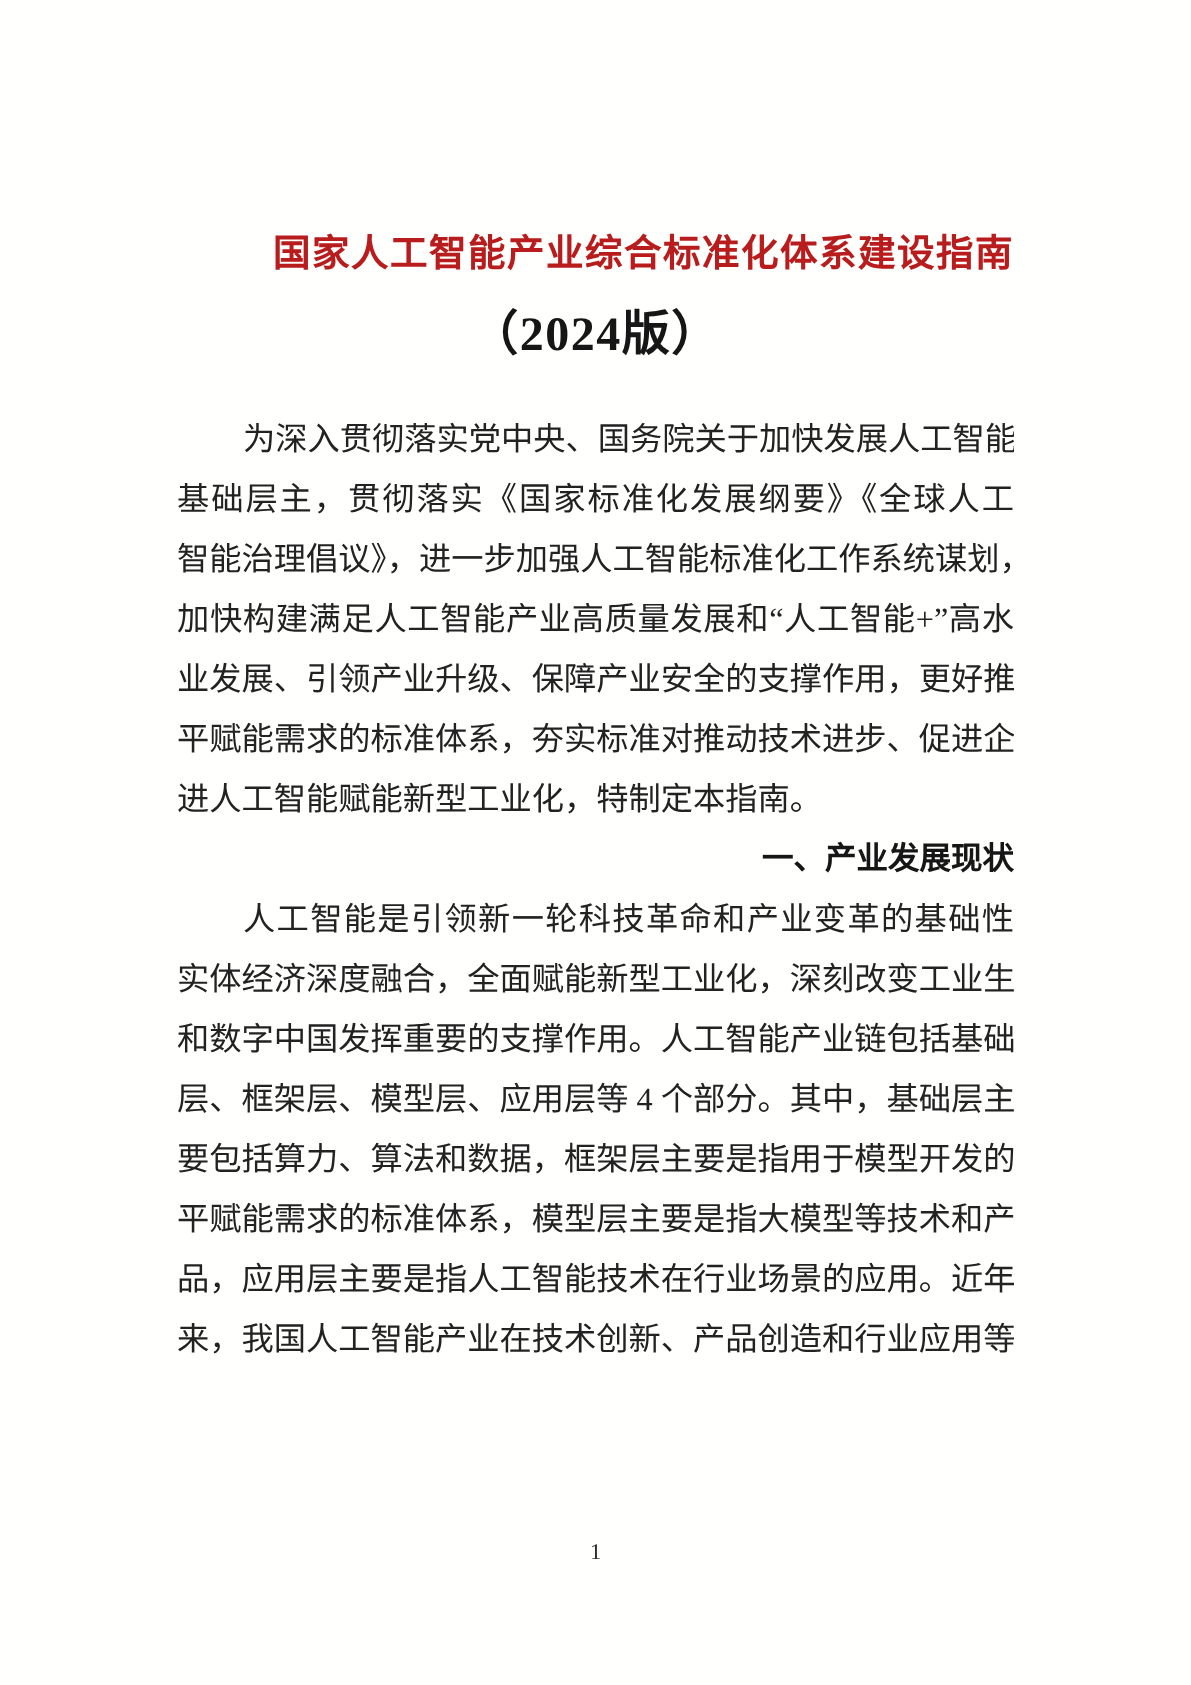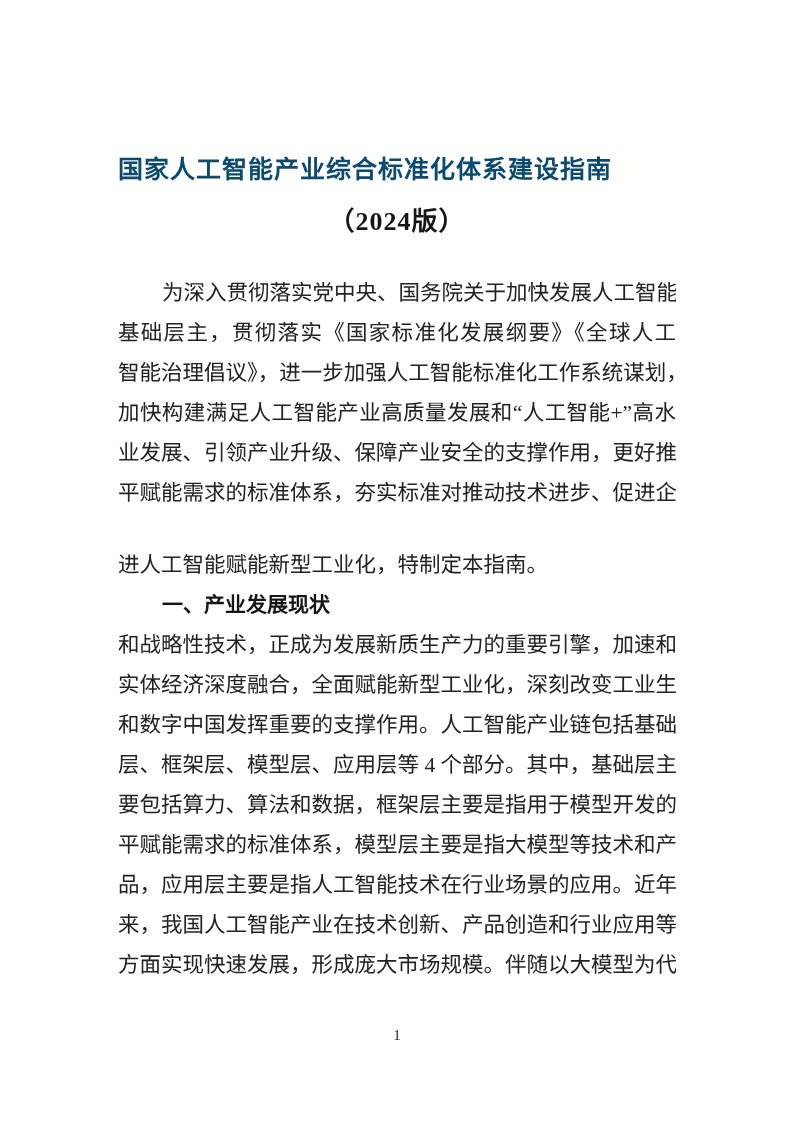--- a/index.html
+++ b/index.html
@@ -19,26 +19,26 @@
   .content {
     position: absolute;
     left: 118px;
     top: 144px;
     width: 558px;
   }
   .doc-title {
     font-size: 25px;
     font-weight: bold;
     line-height: 52px;
-    text-align: left;
+    text-align: right;
     letter-spacing: 1px;
-    color: #0c4a6e;
+    color: #b91c1c;
   }
   .doc-subtitle {
-    font-size: 26px;
+    font-size: 32px;
     font-weight: bold;
     line-height: 52px;
     text-align: center;
     letter-spacing: 1px;
     color: #161616;
   }
   .doc-body {
     margin-top: 25px;
     font-size: 21.5px;
   }
@@ -46,31 +46,32 @@
   .line {
     height: 40px;
     line-height: 40px;
     text-align: justify;
     text-align-last: justify;
     overflow: hidden;
     white-space: nowrap;
     color: #222222;
   }
   .line.first { text-indent: 44px; }
-  .line.last { text-align-last: left; margin-top: 32px; }
+  .line.last { text-align-last: left; }
   .heading {
     height: 40px;
     line-height: 40px;
     font-weight: bold;
     font-family: "Liberation Sans", "DejaVu Sans", sans-serif;
     text-indent: 44px;
     font-size: 21px;
     color: #161616;
     overflow: hidden;
     white-space: nowrap;
+    text-align: right;
   }
   .page-number {
     position: absolute;
     left: 0;
     right: 0;
     top: 1024px;
     text-align: center;
     font-size: 15px;
     line-height: 22px;
     color: #2a2a2a;
@@ -88,26 +89,25 @@
           <div class="line first">为深入贯彻落实党中央、国务院关于加快发展人工智能</div>
           <div class="line">基础层主，贯彻落实《国家标准化发展纲要》《全球人工</div>
           <div class="line">智能治理倡议》，进一步加强人工智能标准化工作系统谋划，</div>
           <div class="line">加快构建满足人工智能产业高质量发展和“人工智能+”高水</div>
           <div class="line">业发展、引领产业升级、保障产业安全的支撑作用，更好推</div>
           <div class="line">平赋能需求的标准体系，夯实标准对推动技术进步、促进企</div>
           <div class="line last">进人工智能赋能新型工业化，特制定本指南。</div>
         </div>
         <div class="heading">一、产业发展现状</div>
         <div class="paragraph">
-          <div class="line">和战略性技术，正成为发展新质生产力的重要引擎，加速和</div>
+          <div class="line first">人工智能是引领新一轮科技革命和产业变革的基础性</div>
           <div class="line">实体经济深度融合，全面赋能新型工业化，深刻改变工业生</div>
           <div class="line">和数字中国发挥重要的支撑作用。人工智能产业链包括基础</div>
           <div class="line">层、框架层、模型层、应用层等 4 个部分。其中，基础层主</div>
           <div class="line">要包括算力、算法和数据，框架层主要是指用于模型开发的</div>
           <div class="line">平赋能需求的标准体系，模型层主要是指大模型等技术和产</div>
           <div class="line">品，应用层主要是指人工智能技术在行业场景的应用。近年</div>
           <div class="line">来，我国人工智能产业在技术创新、产品创造和行业应用等</div>
-          <div class="line">方面实现快速发展，形成庞大市场规模。伴随以大模型为代</div>
         </div>
       </div>
   </div>
   <div class="page-number">1</div>
 </div>
 
 </body></html>

